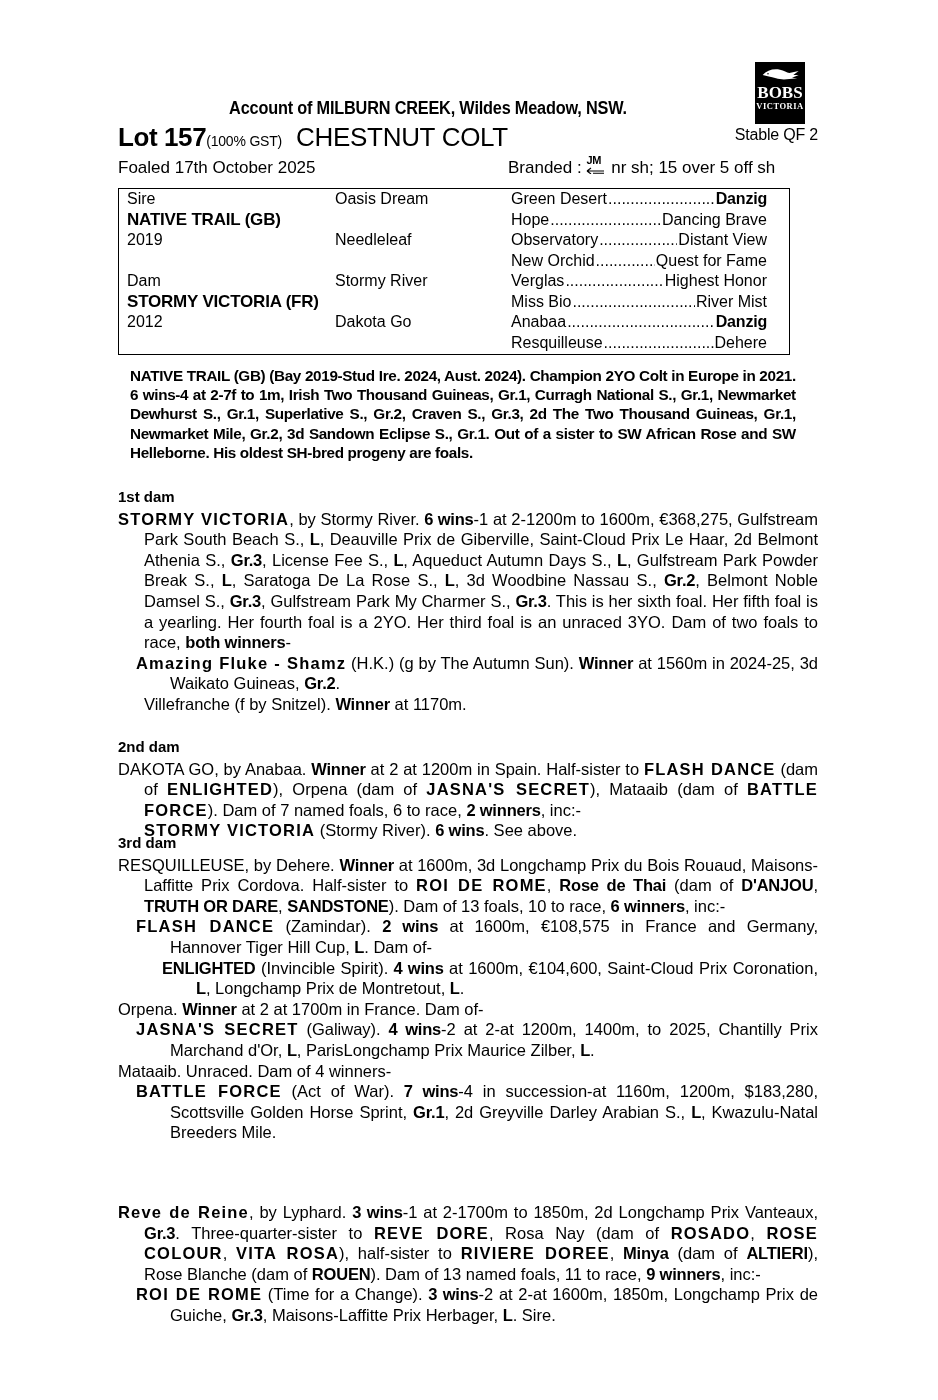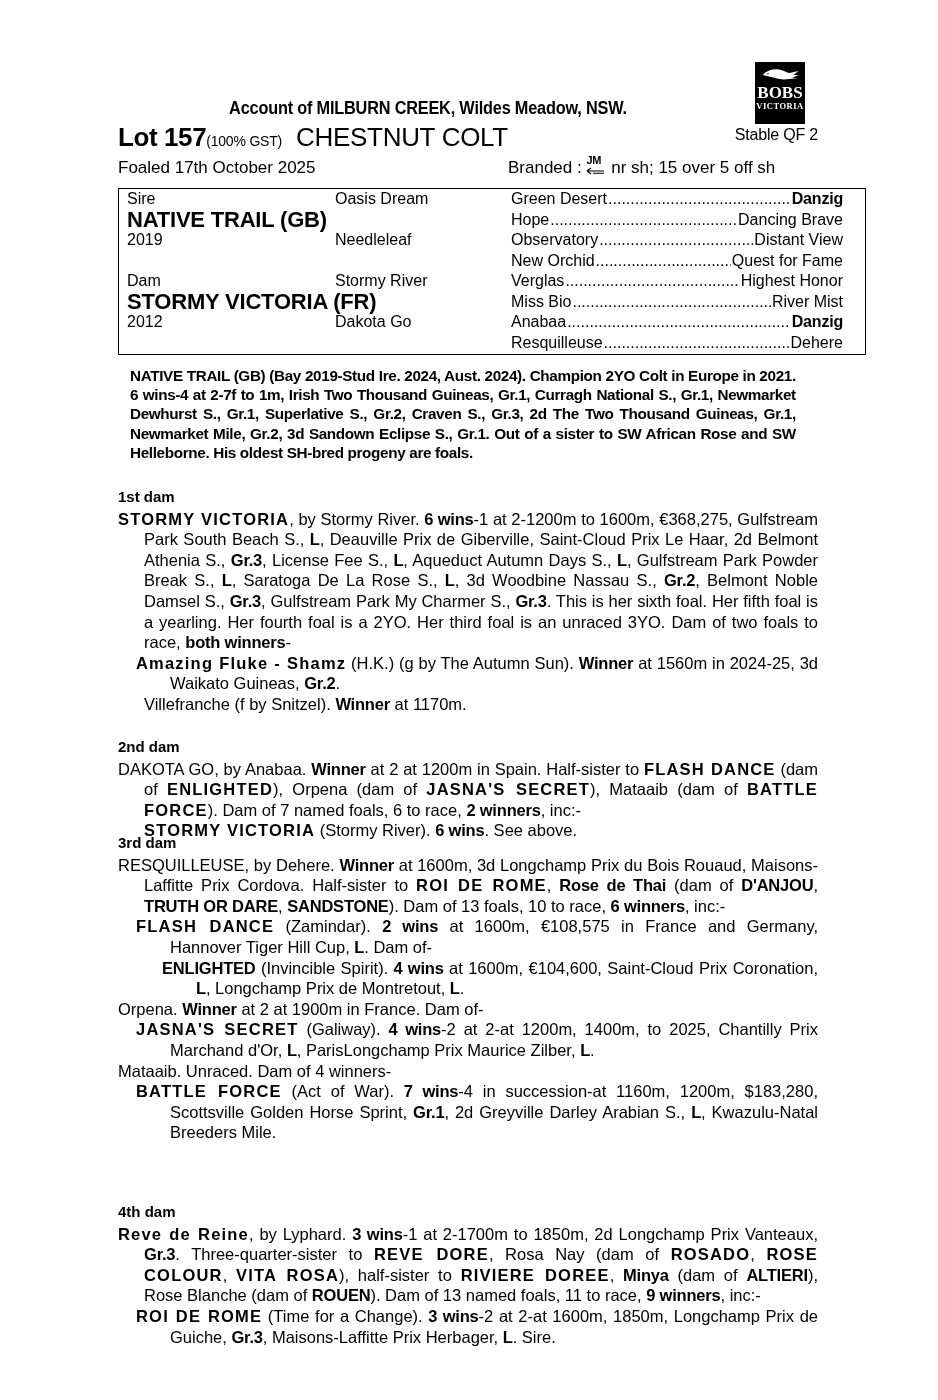--- a/index.html
+++ b/index.html
@@ -47,28 +47,28 @@
   }
   .branded{position:absolute;left:390px;top:0;font-size:17px;white-space:nowrap;}
   .brandmark{display:inline-block;position:relative;width:20px;height:17px;vertical-align:-3px;}
   .brandmark .jm{
     position:absolute;top:-4px;left:0;font-size:11px;font-weight:bold;line-height:11px;letter-spacing:-0.3px;
   }
   .brandmark .arrowline{position:absolute;bottom:2px;left:0;width:19px;height:8px;}
 
   
   .ped{
-    position:absolute;left:118px;top:188px;width:748px;height:167px;
+    position:absolute;left:118px;top:188px;width:672px;height:167px;
     border:1.5px solid #000;box-sizing:border-box;
   }
   .ped-left{position:absolute;left:0;top:0;width:392px;height:100%;}
   .ped-right{position:absolute;left:392px;top:0;right:16px;height:100%;padding-right:6px;box-sizing:border-box;}
   .pl-row{position:relative;height:20.5px;font-size:16px;line-height:20.5px;padding-left:8px;box-sizing:border-box;}
   .pl-row .g2{position:absolute;left:216px;top:0;}
-  .pl-name{font-weight:bold;font-size:22px;letter-spacing:-0.2px;}
+  .pl-name{font-weight:bold;font-size:17px;letter-spacing:-0.2px;}
 
   .pr-row{
     display:flex;align-items:baseline;height:20.5px;font-size:16px;line-height:20.5px;
     overflow:hidden;white-space:nowrap;
   }
   .pr-a{flex:0 0 auto;}
   .pr-dots{
     flex:1 1 auto;overflow:hidden;white-space:nowrap;
     font-size:16px;letter-spacing:0px;margin:0 1px;
   }
@@ -190,25 +190,24 @@
     <div class="dam-head">2nd dam</div>
     <p class="p h1"><span>DAKOTA GO, by Anabaa. </span><b>Winner</b><span> at 2 at 1200m in Spain. Half-sister to </span><b class="sp">FLASH DANCE</b><span> (dam of </span><b class="sp">ENLIGHTED</b><span>), Orpena (dam of </span><b class="sp">JASNA'S SECRET</b><span>), Mataaib (dam of </span><b class="sp">BATTLE FORCE</b><span>). Dam of 7 named foals, 6 to race, </span><b>2 winners</b><span>, inc:-</span></p>
     <p class="p h2" style="text-indent:-26px;"><b class="sp">STORMY VICTORIA</b><span> (Stormy River). </span><b>6 wins</b><span>. See above.</span></p>
   </div>
 
   <div class="fam" style="top:833px;">
     <div class="dam-head">3rd dam</div>
     <p class="p h1"><span>RESQUILLEUSE, by Dehere. </span><b>Winner</b><span> at 1600m, 3d Longchamp Prix du Bois Rouaud, Maisons-Laffitte Prix Cordova. Half-sister to </span><b class="sp">ROI DE ROME</b><span>, </span><b>Rose de Thai</b><span> (dam of </span><b>D'ANJOU</b><span>, </span><b>TRUTH OR DARE</b><span>, </span><b>SANDSTONE</b><span>). Dam of 13 foals, 10 to race, </span><b>6 winners</b><span>, inc:-</span></p>
     <p class="p h2"><b class="sp">FLASH DANCE</b><span> (Zamindar). </span><b>2 wins</b><span> at 1600m, €108,575 in France and Germany, Hannover Tiger Hill Cup, </span><b>L</b><span>. Dam of-</span></p>
     <p class="p h3"><b>ENLIGHTED</b><span> (Invincible Spirit). </span><b>4 wins</b><span> at 1600m, €104,600, Saint-Cloud Prix Coronation, </span><b>L</b><span>, Longchamp Prix de Montretout, </span><b>L</b><span>.</span></p>
-    <p class="p i0"><span>Orpena. </span><b>Winner</b><span> at 2 at 1900m in France. Dam of-</span></p>
+    <p class="p i0"><span>Orpena. </span><b>Winner</b><span> at 2 at 1700m in France. Dam of-</span></p>
     <p class="p h2"><b class="sp">JASNA'S SECRET</b><span> (Galiway). </span><b>4 wins</b><span>-2 at 2-at 1200m, 1400m, to 2025, Chantilly Prix Marchand d'Or, </span><b>L</b><span>, ParisLongchamp Prix Maurice Zilber, </span><b>L</b><span>.</span></p>
     <p class="p i0">Mataaib. Unraced. Dam of 4 winners-</p>
     <p class="p h2"><b class="sp">BATTLE FORCE</b><span> (Act of War). </span><b>7 wins</b><span>-4 in succession-at 1160m, 1200m, $183,280, Scottsville Golden Horse Sprint, </span><b>Gr.1</b><span>, 2d Greyville Darley Arabian S., </span><b>L</b><span>, Kwazulu-Natal Breeders Mile.</span></p>
   </div>
 
   <div class="fam" style="top:1202px;">
-    <div class="dam-head">4th dam</div>
     <p class="p h1"><b class="sp">Reve de Reine</b><span>, by Lyphard. </span><b>3 wins</b><span>-1 at 2-1700m to 1850m, 2d Longchamp Prix Vanteaux, </span><b>Gr.3</b><span>. Three-quarter-sister to </span><b class="sp">REVE DORE</b><span>, Rosa Nay (dam of </span><b class="sp">ROSADO</b><span>, </span><b class="sp">ROSE COLOUR</b><span>, </span><b class="sp">VITA ROSA</b><span>), half-sister to </span><b class="sp">RIVIERE DOREE</b><span>, </span><b>Minya</b><span> (dam of </span><b>ALTIERI</b><span>), Rose Blanche (dam of </span><b>ROUEN</b><span>). Dam of 13 named foals, 11 to race, </span><b>9 winners</b><span>, inc:-</span></p>
     <p class="p h2"><b class="sp">ROI DE ROME</b><span> (Time for a Change). </span><b>3 wins</b><span>-2 at 2-at 1600m, 1850m, Longchamp Prix de Guiche, </span><b>Gr.3</b><span>, Maisons-Laffitte Prix Herbager, </span><b>L</b><span>. Sire.</span></p>
   </div>
 
 </div>
 
 </body></html>

